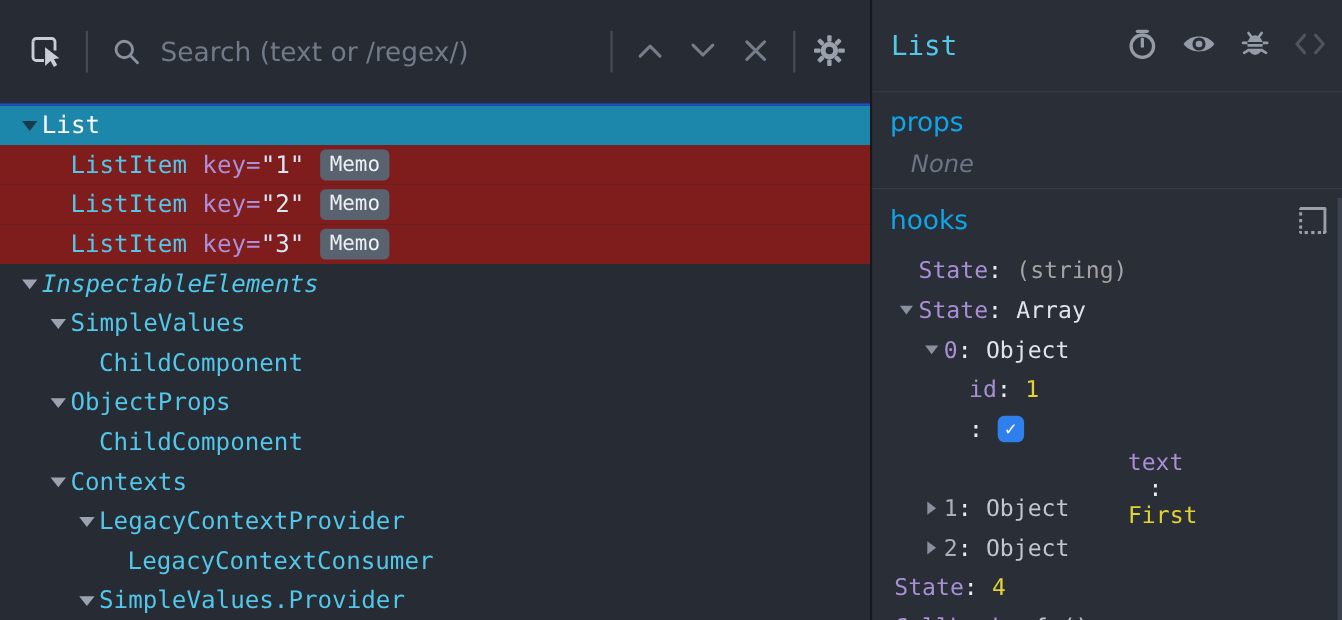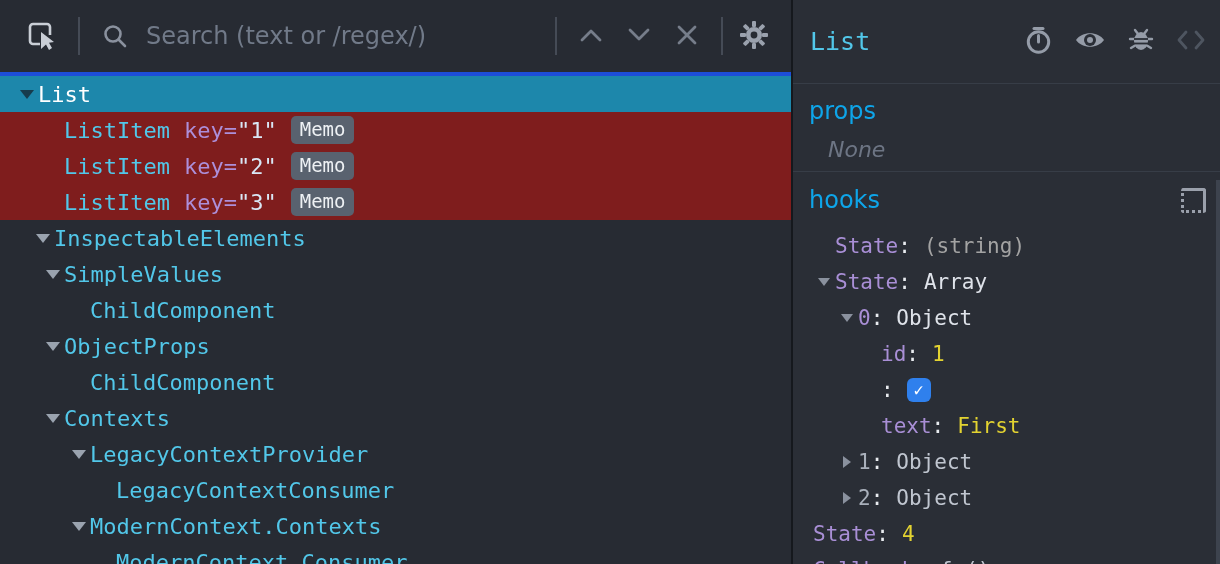--- a/index.html
+++ b/index.html
@@ -1,21 +1,21 @@
 <!DOCTYPE html>
 <html><head>
 <meta charset="utf-8">
 <style>
   * { margin:0; padding:0; box-sizing:border-box; }
   html,body { width:1220px; height:564px; overflow:hidden; background:#272b33; }
   .app { display:flex; width:1220px; height:564px; font-family:"DejaVu Sans", sans-serif; }
 
   
   .left { width:791px; height:564px; background:#272b33; display:flex; flex-direction:column; }
-  .toolbar { height:76px; flex:none; display:flex; align-items:center; border-bottom:4px solid #1d4ed8; }
+  .toolbar { height:96px; flex:none; display:flex; align-items:center; border-bottom:2px solid #1d4ed8; }
   .tb-btn { background:none; border:none; display:flex; align-items:center; justify-content:center; cursor:pointer; padding:0; }
   .vdiv { width:2px; height:38px; background:#454b56; margin:0 10px; flex:none; }
   .search-input { flex:1; background:transparent; border:none; outline:none; color:#c8cdd5;
                   font-size:24px; font-family:"DejaVu Sans", sans-serif; margin-left:18px; min-width:50px; }
   .search-input::placeholder { color:#717a89; }
 
   .tree { flex:1; overflow:hidden; font-family:"DejaVu Sans Mono", monospace; font-size:22px; }
   .trow { height:36px; display:flex; align-items:center; white-space:nowrap; cursor:pointer; }
   .trow.hl { background:#7f1d1d; }
   .trow.sel { background:#1d87ab; }
@@ -153,21 +153,21 @@
         <span class="cname">ListItem</span>
         <span class="kname"><span>key=</span><span class="kval">"2"</span></span>
         <span class="badge">Memo</span>
       </div>
       <div class="trow hl" style="padding-left:64px;">
         <span class="cname">ListItem</span>
         <span class="kname"><span>key=</span><span class="kval">"3"</span></span>
         <span class="badge">Memo</span>
       </div>
 
-      <div class="trow" style="padding-left:32px;">
+      <div class="trow" style="padding-left:16px;font-style:italic;">
         <span class="tw">
             <span class="tri-down"></span>
           </span>
         <span class="cname">InspectableElements</span>
       </div>
       <div class="trow" style="padding-left:42px;">
         <span class="tw">
             <span class="tri-down"></span>
           </span>
         <span class="cname">SimpleValues</span>
@@ -196,21 +196,21 @@
           </span>
         <span class="cname">LegacyContextProvider</span>
       </div>
       <div class="trow" style="padding-left:116px;">
         <span class="cname">LegacyContextConsumer</span>
       </div>
       <div class="trow" style="padding-left:68px;">
         <span class="tw">
             <span class="tri-down"></span>
           </span>
-        <span class="cname">ModernContext.Contexts</span>
+        <span class="cname">SimpleValues.Provider</span>
       </div>
       <div class="trow" style="padding-left:116px;">
         <span class="cname">ModernContext.Consumer</span>
       </div>
 
     </div>
   </div>
 
   <div class="split"></div>
 
@@ -305,21 +305,21 @@
         <span class="hname">id</span>
           <span class="hcolon">:</span>
         <span class="hval v-yellow">1</span>
       </div>
 
       <div class="hrow" style="padding-left:88px;">
           <span class="hcolon">:</span>
         <span class="checkbox">✓</span>
       </div>
 
-      <div class="hrow" style="padding-left:88px;">
+      <div class="hrow" style="padding-left:88px;flex-direction:column;">
         <span class="hname">text</span>
           <span class="hcolon">:</span>
         <span class="hval v-yellow">First</span>
       </div>
 
       <div class="hrow" style="padding-left:43px;">
         <span class="hw">
             <span class="htri-right"></span>
           </span>
         <span class="hname dim">1</span>

